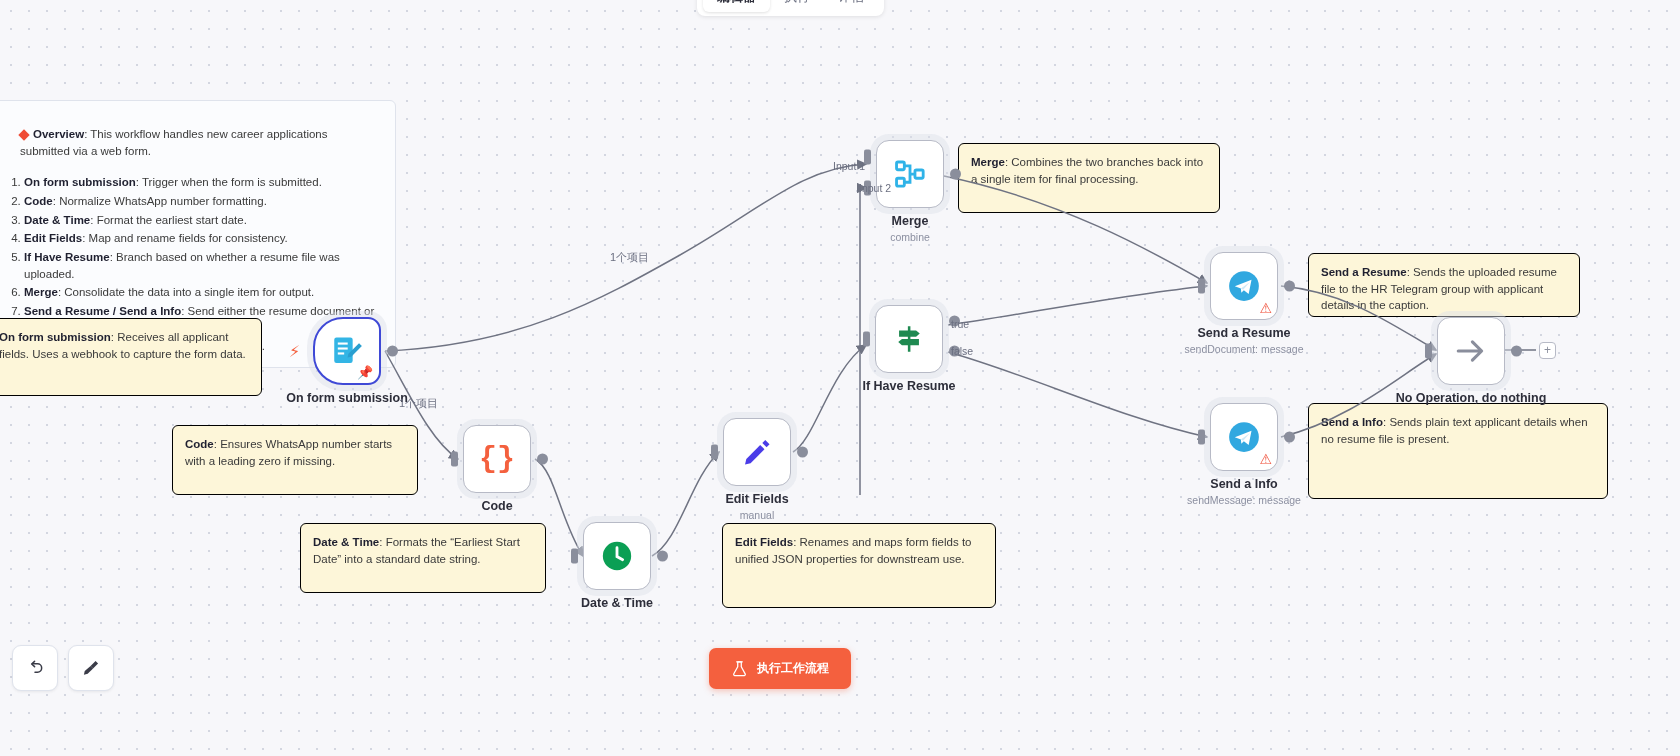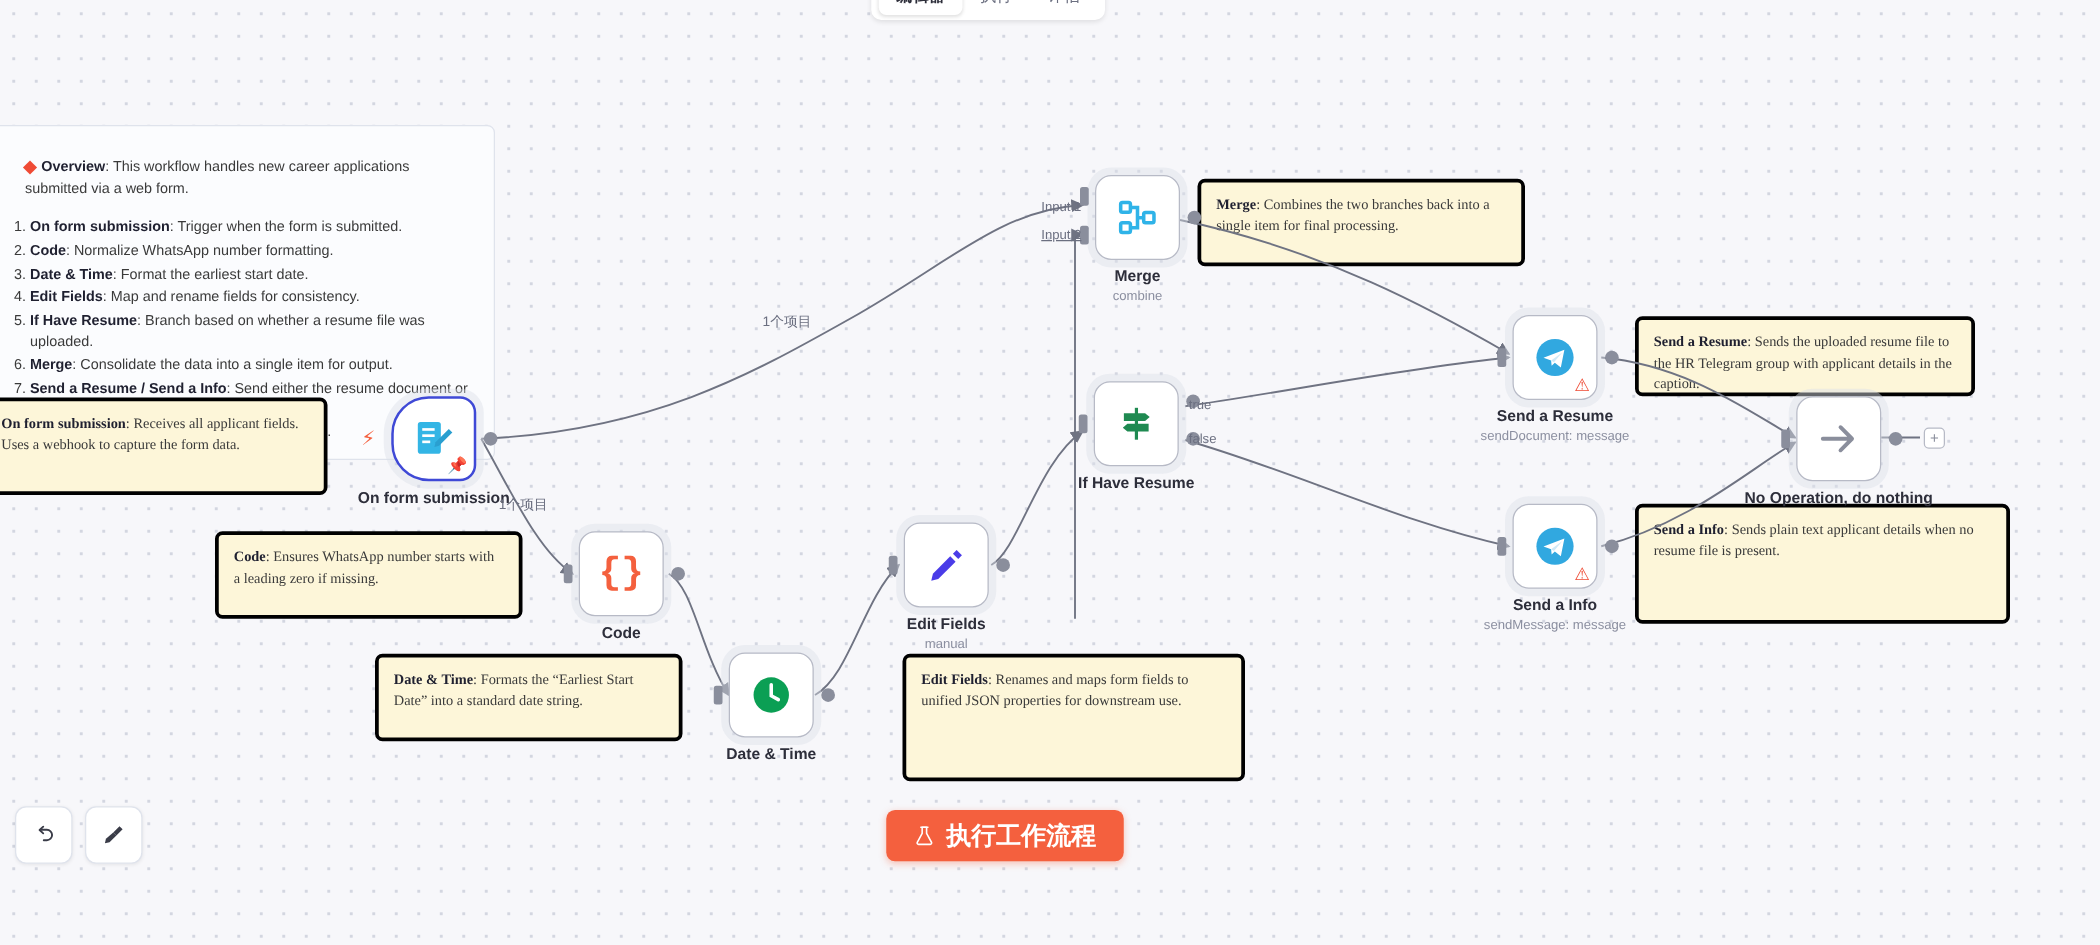--- a/index.html
+++ b/index.html
@@ -18,21 +18,21 @@
   .tabbar{position:absolute;left:697px;top:-22px;display:flex;align-items:flex-end;
           background:#fff;border-radius:8px;box-shadow:0 1px 4px rgba(0,0,0,.10);
           padding:4px 6px;z-index:40;}
   .tabbar .tab{font-size:13px;color:#6b6f80;padding:6px 14px;border-radius:6px;white-space:nowrap;}
   .tabbar .tab.active{background:#fff;color:#2d2e3a;font-weight:600;
      box-shadow:0 1px 3px rgba(0,0,0,.12);}
 
   
   .note{position:absolute;border-radius:6px;padding:10px 12px;font-size:11.5px;
         line-height:1.45;box-sizing:border-box;}
-  .note-yellow{background:#fdf6d9;border:3px solid #000000;color:#3a3a3a;font-family:Liberation Serif, serif;}
+  .note-yellow{background:#fdf6d9;border:1px solid #000000;color:#3a3a3a;}
   .note-white{background:#fbfcfe;border:1px solid #dfe3ec;color:#3a3a3a;}
   .note b{font-weight:700;color:#1f2030;}
   .note ol{margin:6px 0 0 0;padding-left:15px;}
   .note ol li{margin:2px 4px;}
   .note ul{margin:4px 0 0 0;padding-left:16px;}
   .note ul li{margin:2px 0;}
   .note .ov{margin:15px;}
   .diamond{display:inline-block;width:8px;height:8px;background:#ef4b35;
            transform:rotate(45deg);margin-right:5px;vertical-align:middle;}
 
@@ -67,21 +67,21 @@
   .plusbtn{position:absolute;width:17px;height:17px;border:1.4px solid #b7bac6;
      border-radius:4px;background:#fff;color:#8a8e9c;font-size:12px;line-height:14px;
      text-align:center;z-index:12;box-sizing:border-box;}
 
   
   .ctlbtn{position:absolute;width:44px;height:44px;border-radius:9px;background:#fff;
     border:1px solid #dfe3ec;box-shadow:0 1px 3px rgba(0,0,0,.07);
     display:flex;align-items:center;justify-content:center;z-index:35;}
   .execbtn{position:absolute;left:709px;top:648px;height:41px;padding:0 22px;
     background:#f4603e;color:#fff;border-radius:7px;display:flex;align-items:center;
-    gap:9px;font-size:20px;font-weight:600;z-index:35;
+    gap:9px;font-size:12px;font-weight:600;z-index:35;
     box-shadow:0 2px 6px rgba(244,96,62,.35);}
   svg{display:block;}
 </style>
 </head>
 <body>
 
 <div class="canvas">
 
   <div class="tabbar">
     <div class="tab active">编辑器</div>
@@ -142,21 +142,21 @@
   </div>
 
   <div class="note note-yellow" style="left:172px;top:425px;width:246px;height:70px;">
     <b>Code</b>: <span>Ensures WhatsApp number starts with a leading zero if missing.</span>
   </div>
 
   <div class="note note-yellow" style="left:300px;top:523px;width:246px;height:70px;">
     <b>Date &amp; Time</b>: <span>Formats the “Earliest Start Date” into a standard date string.</span>
   </div>
 
-  <div class="note note-yellow" style="left:722px;top:523px;width:274px;height:102px;">
+  <div class="note note-yellow" style="left:722px;top:523px;width:274px;height:85px;">
     <b>Edit Fields</b>: <span>Renames and maps form fields to unified JSON properties for downstream use.</span>
   </div>
 
   <div class="note note-yellow" style="left:958px;top:143px;width:262px;height:70px;">
     <b>Merge</b>: <span>Combines the two branches back into a single item for final processing.</span>
   </div>
 
 
   <div class="note note-yellow" style="left:1308px;top:253px;width:272px;height:64px;">
     <b>Send a Resume</b>: <span>Sends the uploaded resume file to the HR Telegram group with applicant details in the caption.</span>
@@ -243,21 +243,21 @@
         <path d="M8 6.3h4v5.8h3.5M8 17.8h4V12" stroke="#2fb3e8" stroke-width="2" fill="none"></path>
       </svg>
     </div>
     <div class="in-port i1"></div>
     <div class="in-port i2"></div>
     <div class="label">Merge</div>
     <div class="sub">combine</div>
     <div class="dot-out"></div>
   </div>
   <div class="ilabel" style="left:833px;top:160px;">Input 1</div>
-  <div class="ilabel" style="left:833px;top:182px;text-decoration:underline;">Input 2</div>
+  <div class="ilabel" style="left:859px;top:182px;">Input 2</div>
 
   <div class="node" style="left:1210px;top:252px;">
     <div class="box">
       <svg width="34" height="34" viewBox="0 0 24 24">
         <circle cx="12" cy="12" r="10.5" fill="#31a8e0"></circle>
         <path d="M5.5 12.2l11.8-4.6-2 10-3.4-2.6-1.8 1.7-.3-3z" fill="#fff"></path>
         <path d="M9.8 13.7l6.4-4.6-4.8 5.6z" fill="#cfe9f7"></path>
       </svg>
       <span class="warn">⚠</span>
     </div>

